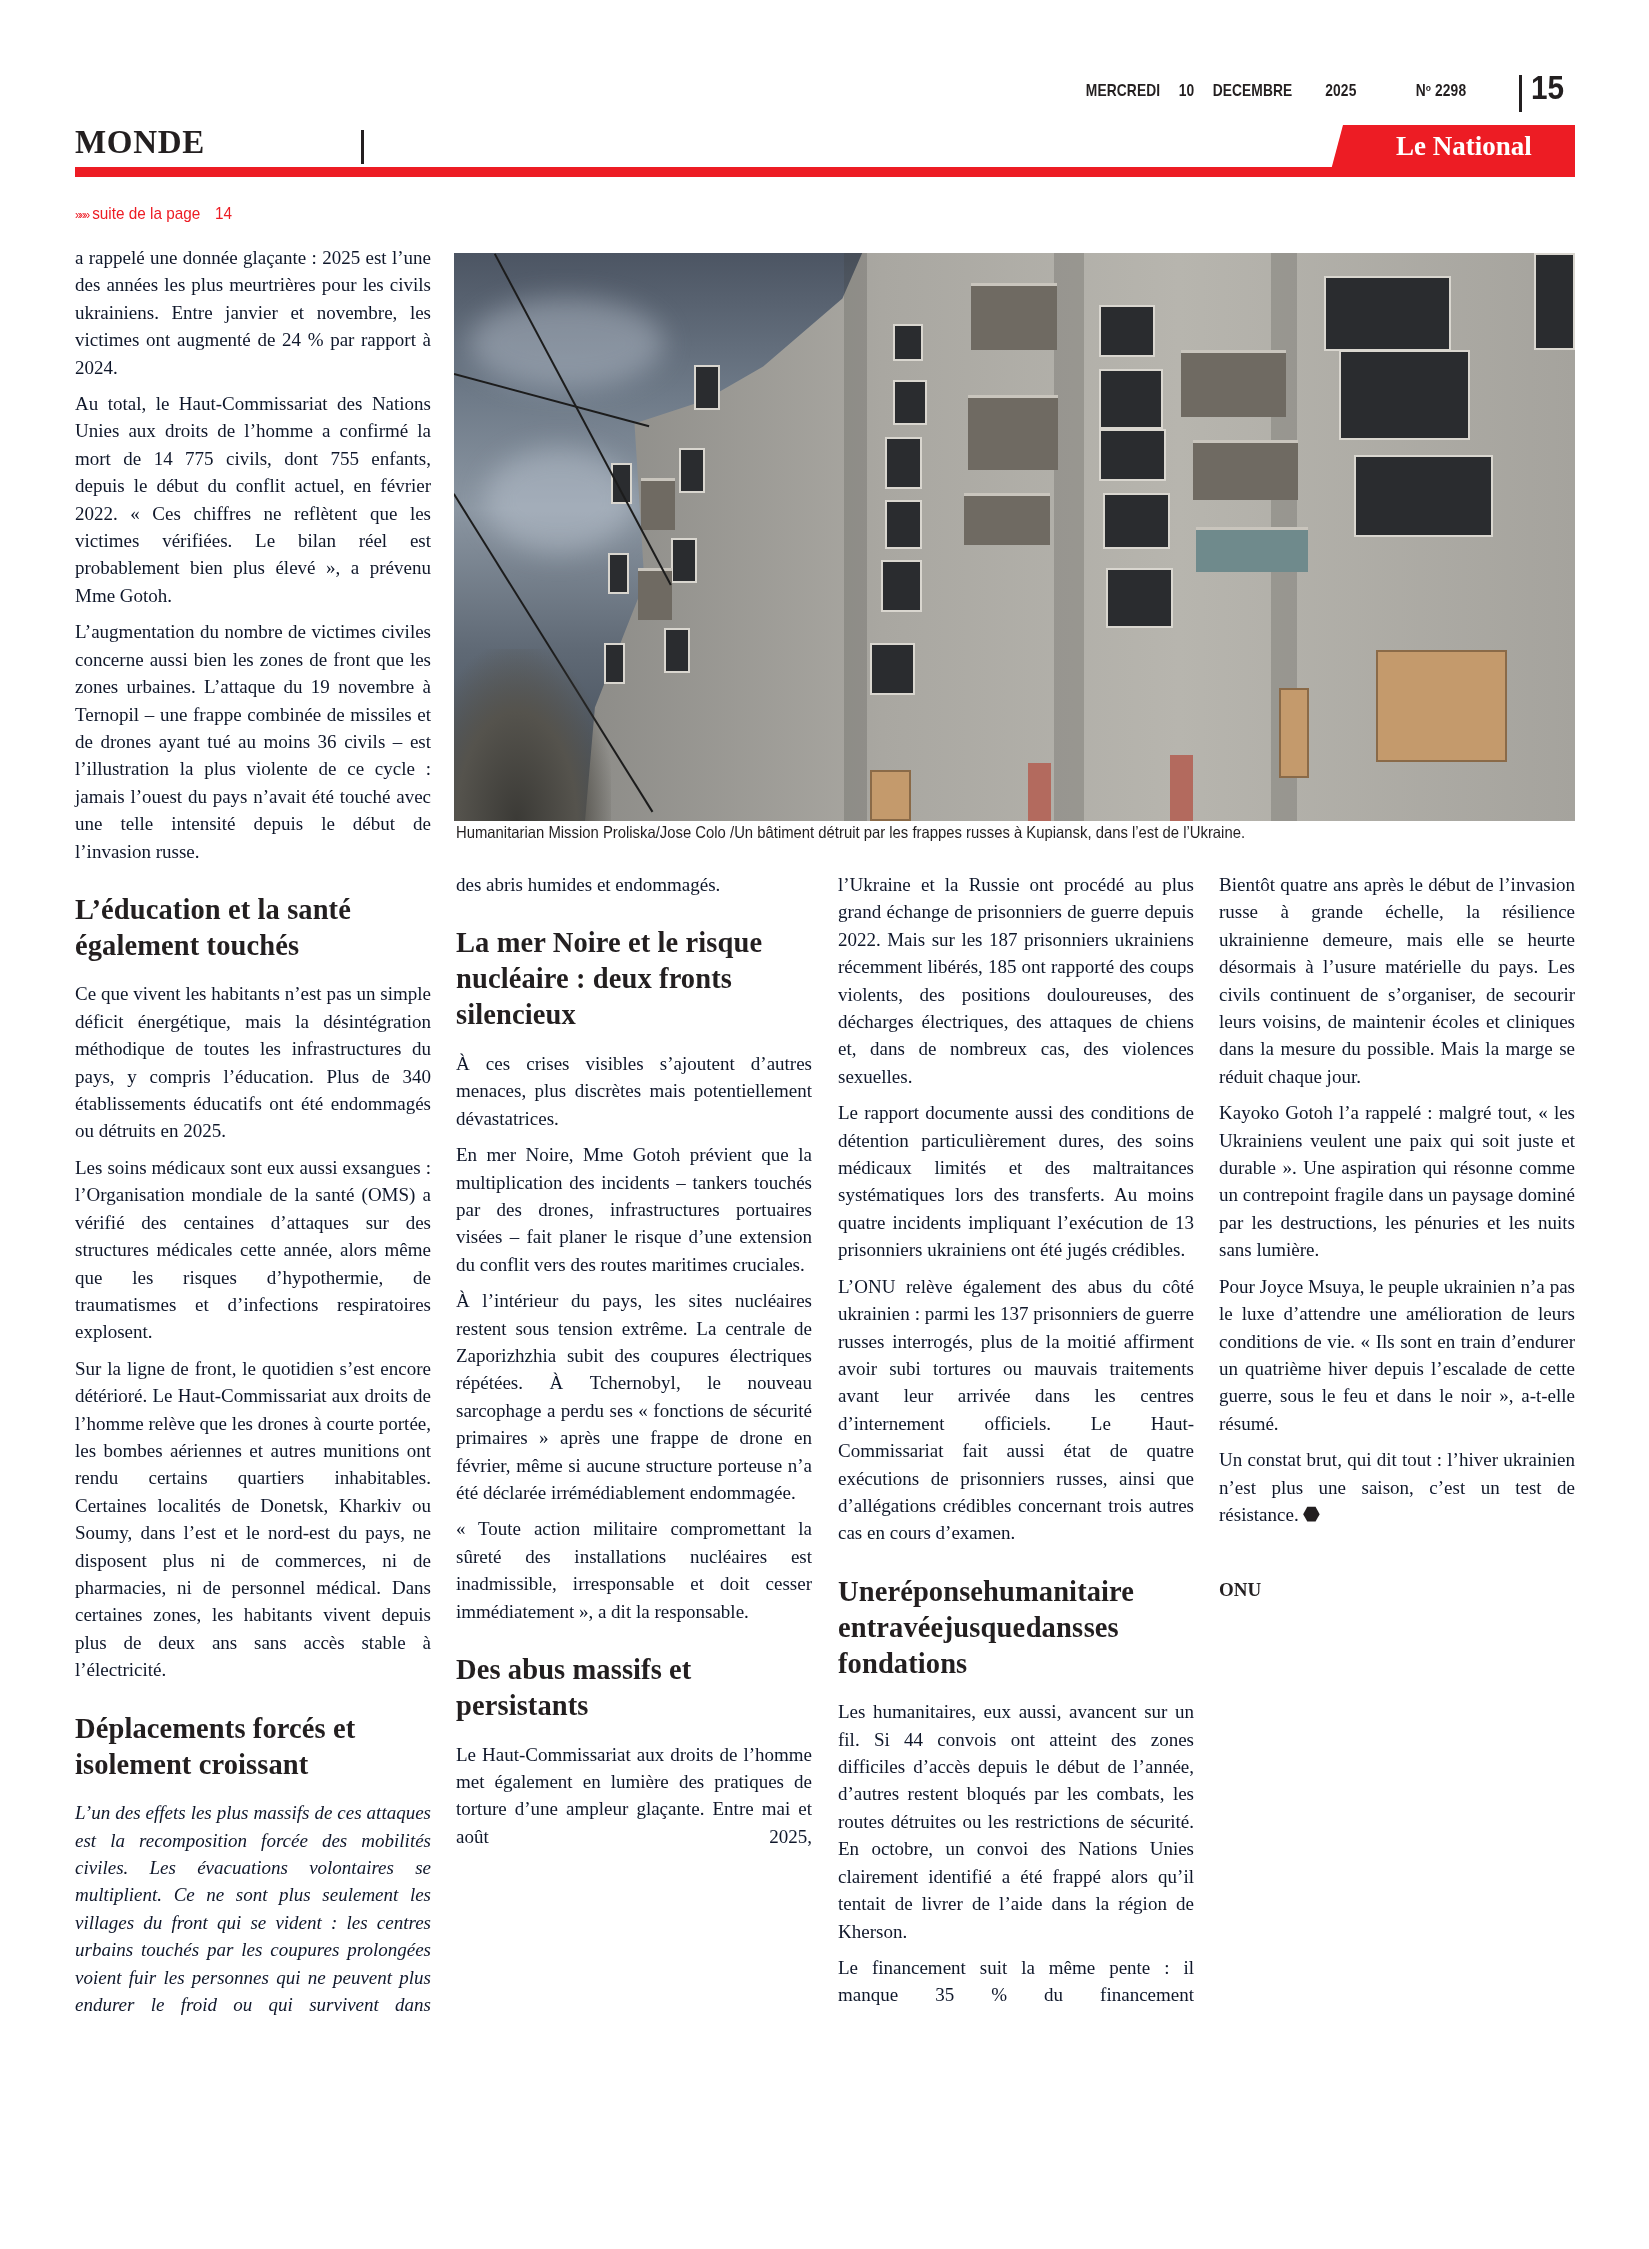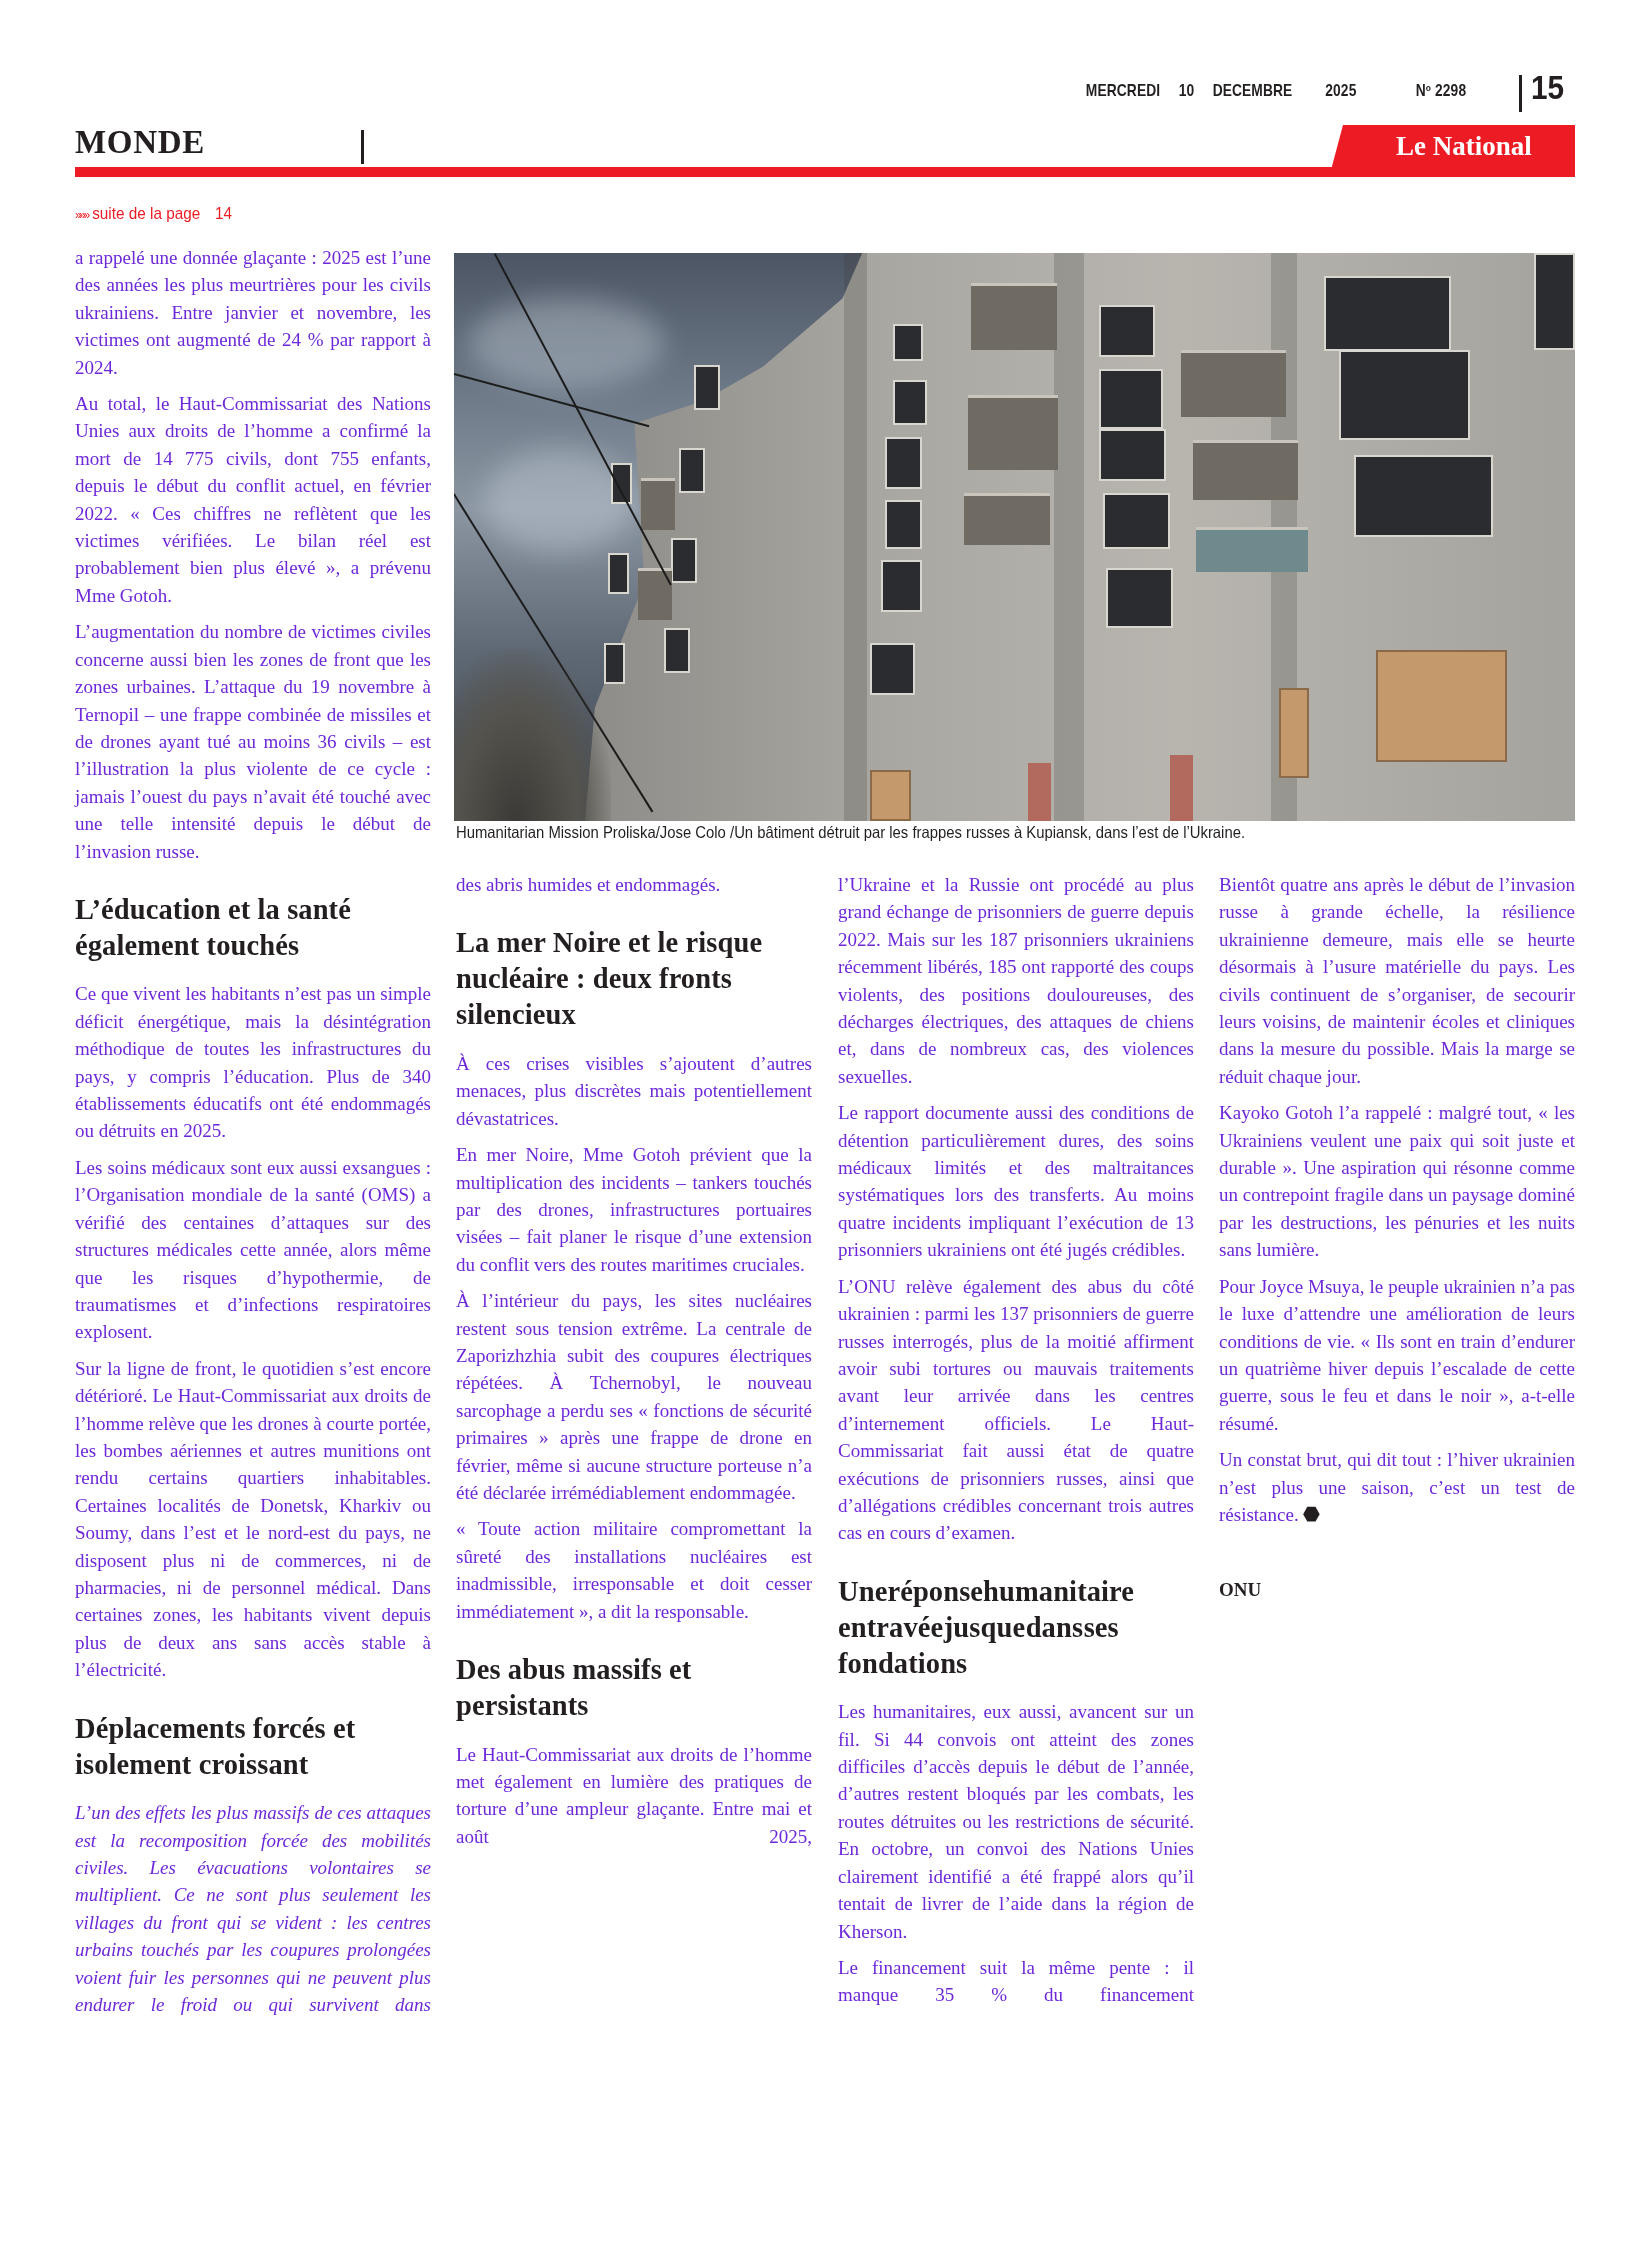--- a/index.html
+++ b/index.html
@@ -75,21 +75,21 @@
   }
 
   
   .col { position: absolute; width: 356px; }
   .col1 { left: 75px; top: 244px; }
   .col2 { left: 456px; top: 871px; }
   .col3 { left: 838px; top: 871px; }
   .col4 { left: 1219px; top: 871px; }
   .col p {
     font-size: 19px; line-height: 27.4px; text-align: justify; hyphens: none;
-    margin-bottom: 9px; color: #6d28d9;
+    margin-bottom: 9px; color: #0f172a;
   }
   .col h2 {
     font-family: "Liberation Serif", "DejaVu Serif", serif; font-weight: bold;
     font-size: 28.5px; line-height: 36px; color: #231f20; margin: 27px 0 16.5px 0; letter-spacing: 0.1px;
   }
   .col h2.tight { word-spacing: -6.7px; }
   .end-mark { display: inline-block; width: 16.5px; height: 16.5px; background: #231f20; vertical-align: -1.5px; margin-left: 4.5px;
     clip-path: polygon(25% 5%, 75% 5%, 100% 50%, 75% 95%, 25% 95%, 0 50%); }
   .byline { font-weight: bold; font-size: 19px; margin-top: 51px; color: #231f20; }
 </style>

